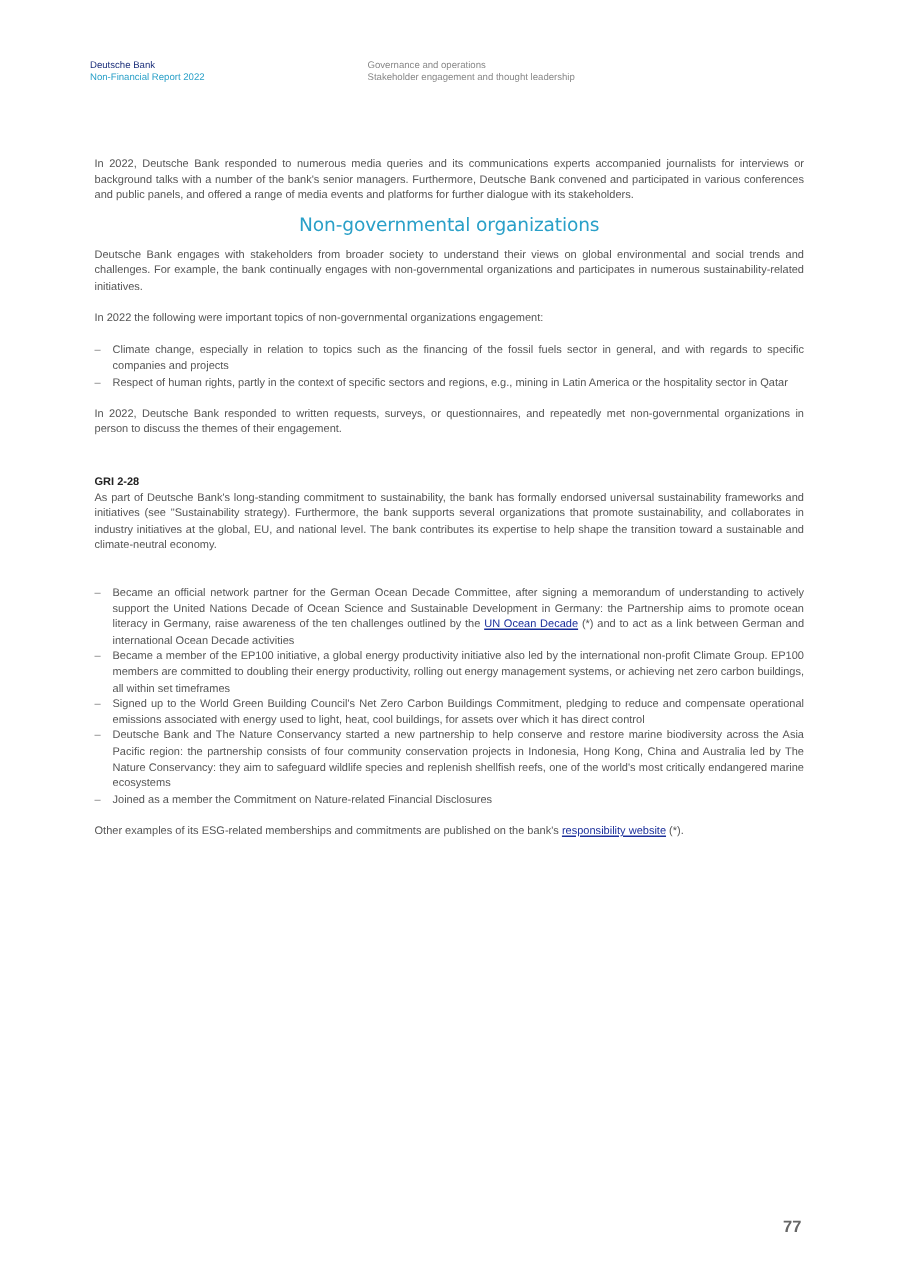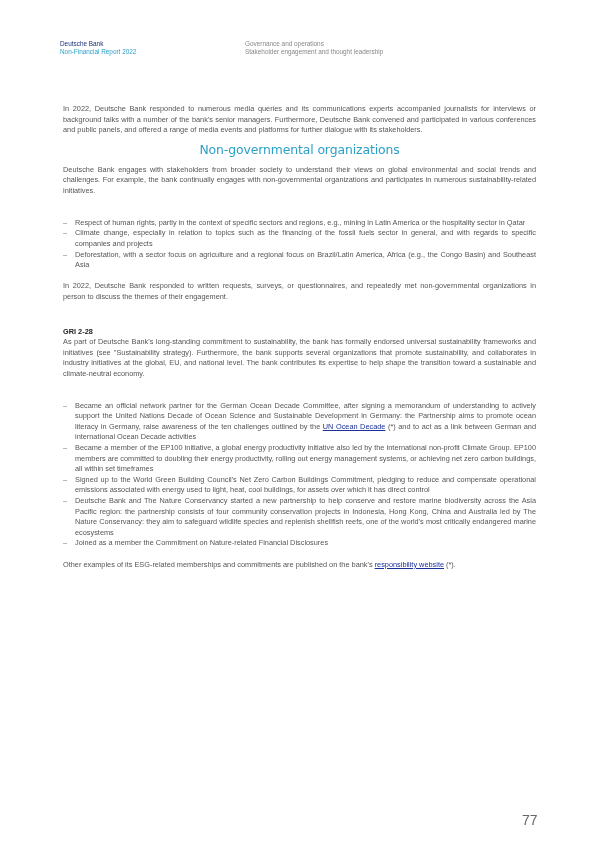--- a/index.html
+++ b/index.html
@@ -90,22 +90,23 @@
       margin-top: 24px;
     }
     a.link {
       color: #1b2f9a;
       text-decoration: underline;
     }
     .page-number {
       position: absolute;
       left: 522px;
       top: 812px;
-      font-size: 14px;
+      font-size: 11px;
       color: #666666;
+      font-weight: bold;
     }
   </style>
 </head>
 <body>
 
 <div class="header">
   <div class="header-left">
     <div class="brand">Deutsche Bank</div>
     <div class="report">Non-Financial Report 2022</div>
   </div>
@@ -114,25 +115,25 @@
     <div>Stakeholder engagement and thought leadership</div>
   </div>
 </div>
 
 <div class="content">
   <p>In 2022, Deutsche Bank responded to numerous media queries and its communications experts accompanied journalists for interviews or background talks with a number of the bank's senior managers. Furthermore, Deutsche Bank convened and participated in various conferences and public panels, and offered a range of media events and platforms for further dialogue with its stakeholders.</p>
 
   <h2>Non-governmental organizations</h2>
   <p>Deutsche Bank engages with stakeholders from broader society to understand their views on global environmental and social trends and challenges. For example, the bank continually engages with non-governmental organizations and participates in numerous sustainability-related initiatives.</p>
   <div class="gap"></div>
+  <p>In 2022 the following were important topics of non-governmental organizations engagement:</p>
   <div class="gap"></div>
   <ul class="dash">
+    <li>Climate change, especially in relation to topics such as the financing of the fossil fuels sector in general, and with regards to specific companies and projects</li>
     <li>Respect of human rights, partly in the context of specific sectors and regions, e.g., mining in Latin America or the hospitality sector in Qatar</li>
-    <li>Climate change, especially in relation to topics such as the financing of the fossil fuels sector in general, and with regards to specific companies and projects</li>
-    <li>Deforestation, with a sector focus on agriculture and a regional focus on Brazil/Latin America, Africa (e.g., the Congo Basin) and Southeast Asia</li>
   </ul>
   <div class="gap"></div>
   <p>In 2022, Deutsche Bank responded to written requests, surveys, or questionnaires, and repeatedly met non-governmental organizations in person to discuss the themes of their engagement.</p>
 
   <div class="gri">GRI 2-28</div>
   <p>As part of Deutsche Bank's long-standing commitment to sustainability, the bank has formally endorsed universal sustainability frameworks and initiatives (see "Sustainability strategy). Furthermore, the bank supports several organizations that promote sustainability, and collaborates in industry initiatives at the global, EU, and national level. The bank contributes its expertise to help shape the transition toward a sustainable and climate-neutral economy.</p>
   <div class="gap"></div>
   <div class="gap"></div>
   <ul class="dash">
     <li><span>Became an official network partner for the German Ocean Decade Committee, after signing a memorandum of understanding to actively support the United Nations Decade of Ocean Science and Sustainable Development in Germany: the Partnership aims to promote ocean literacy in Germany, raise awareness of the ten challenges outlined by the </span><a class="link" href="#">UN Ocean Decade</a><span> (*) and to act as a link between German and international Ocean Decade activities</span></li>

